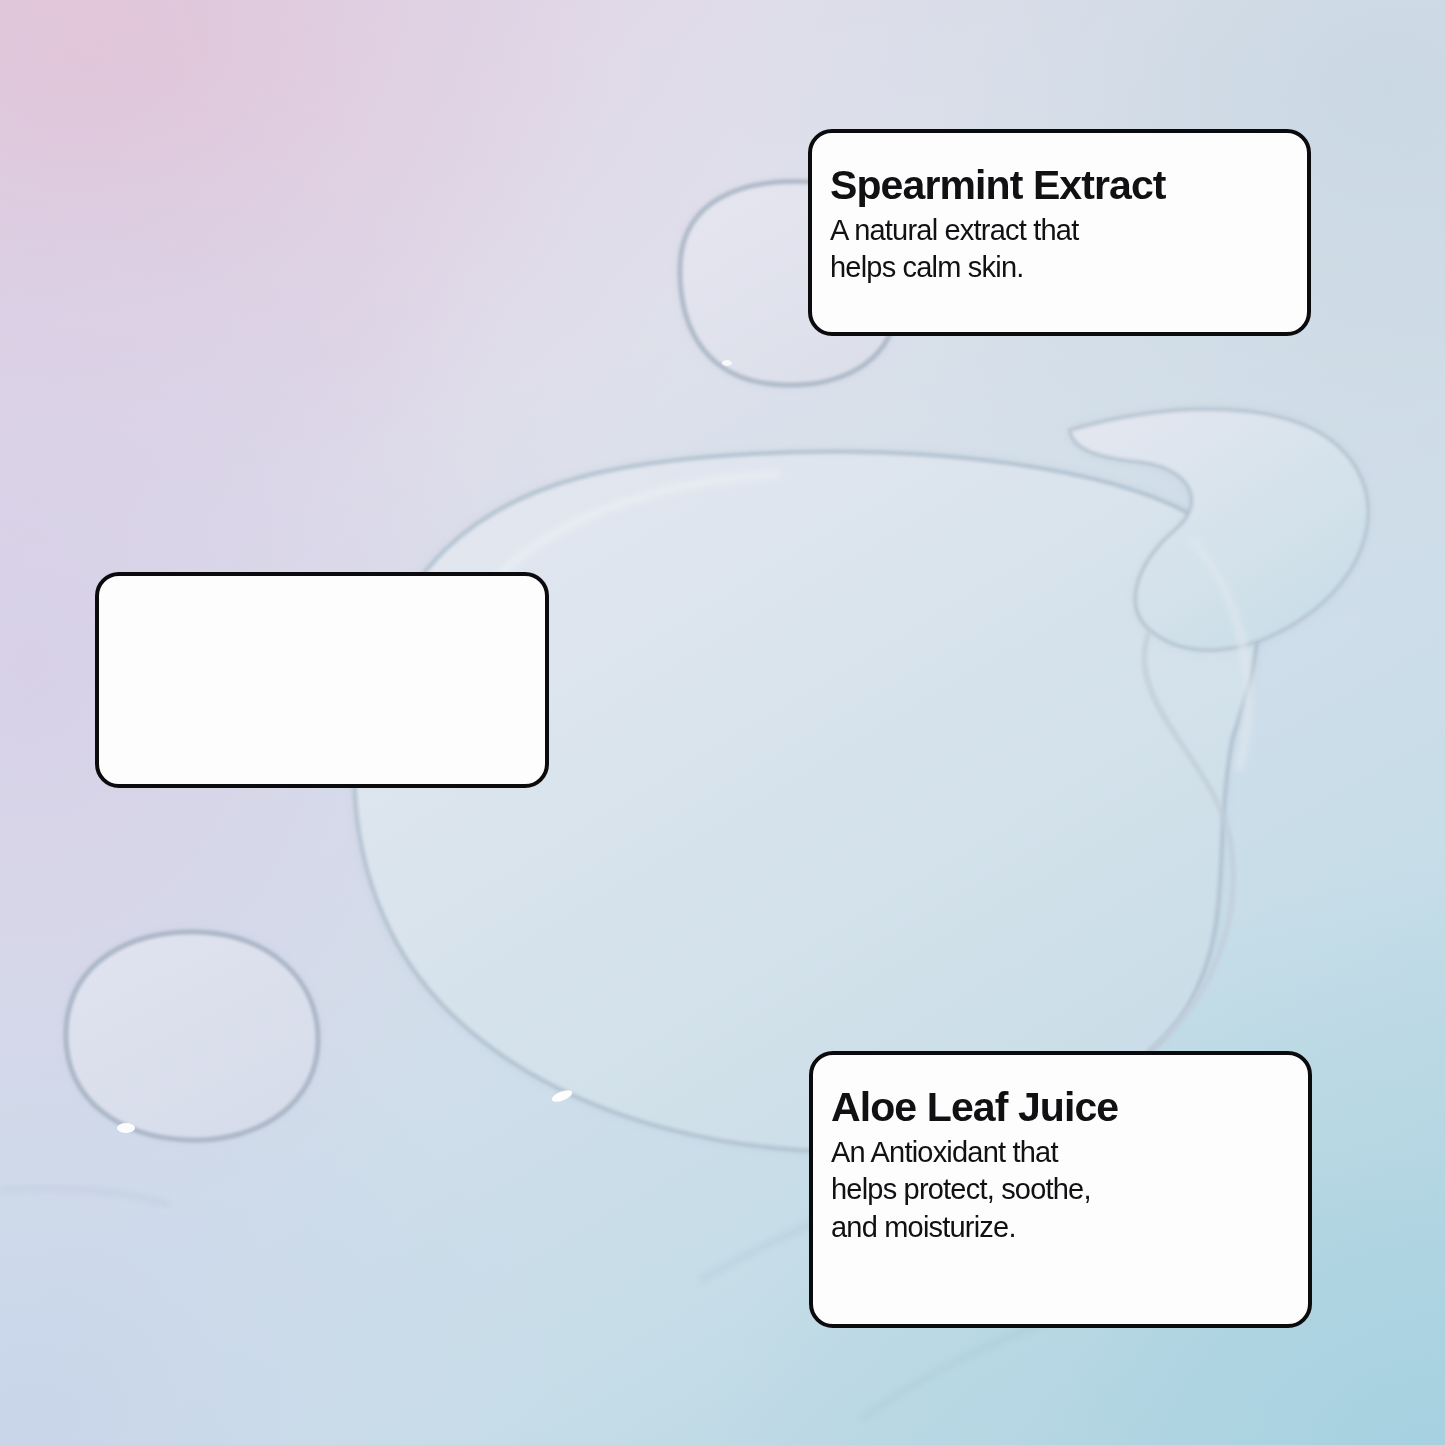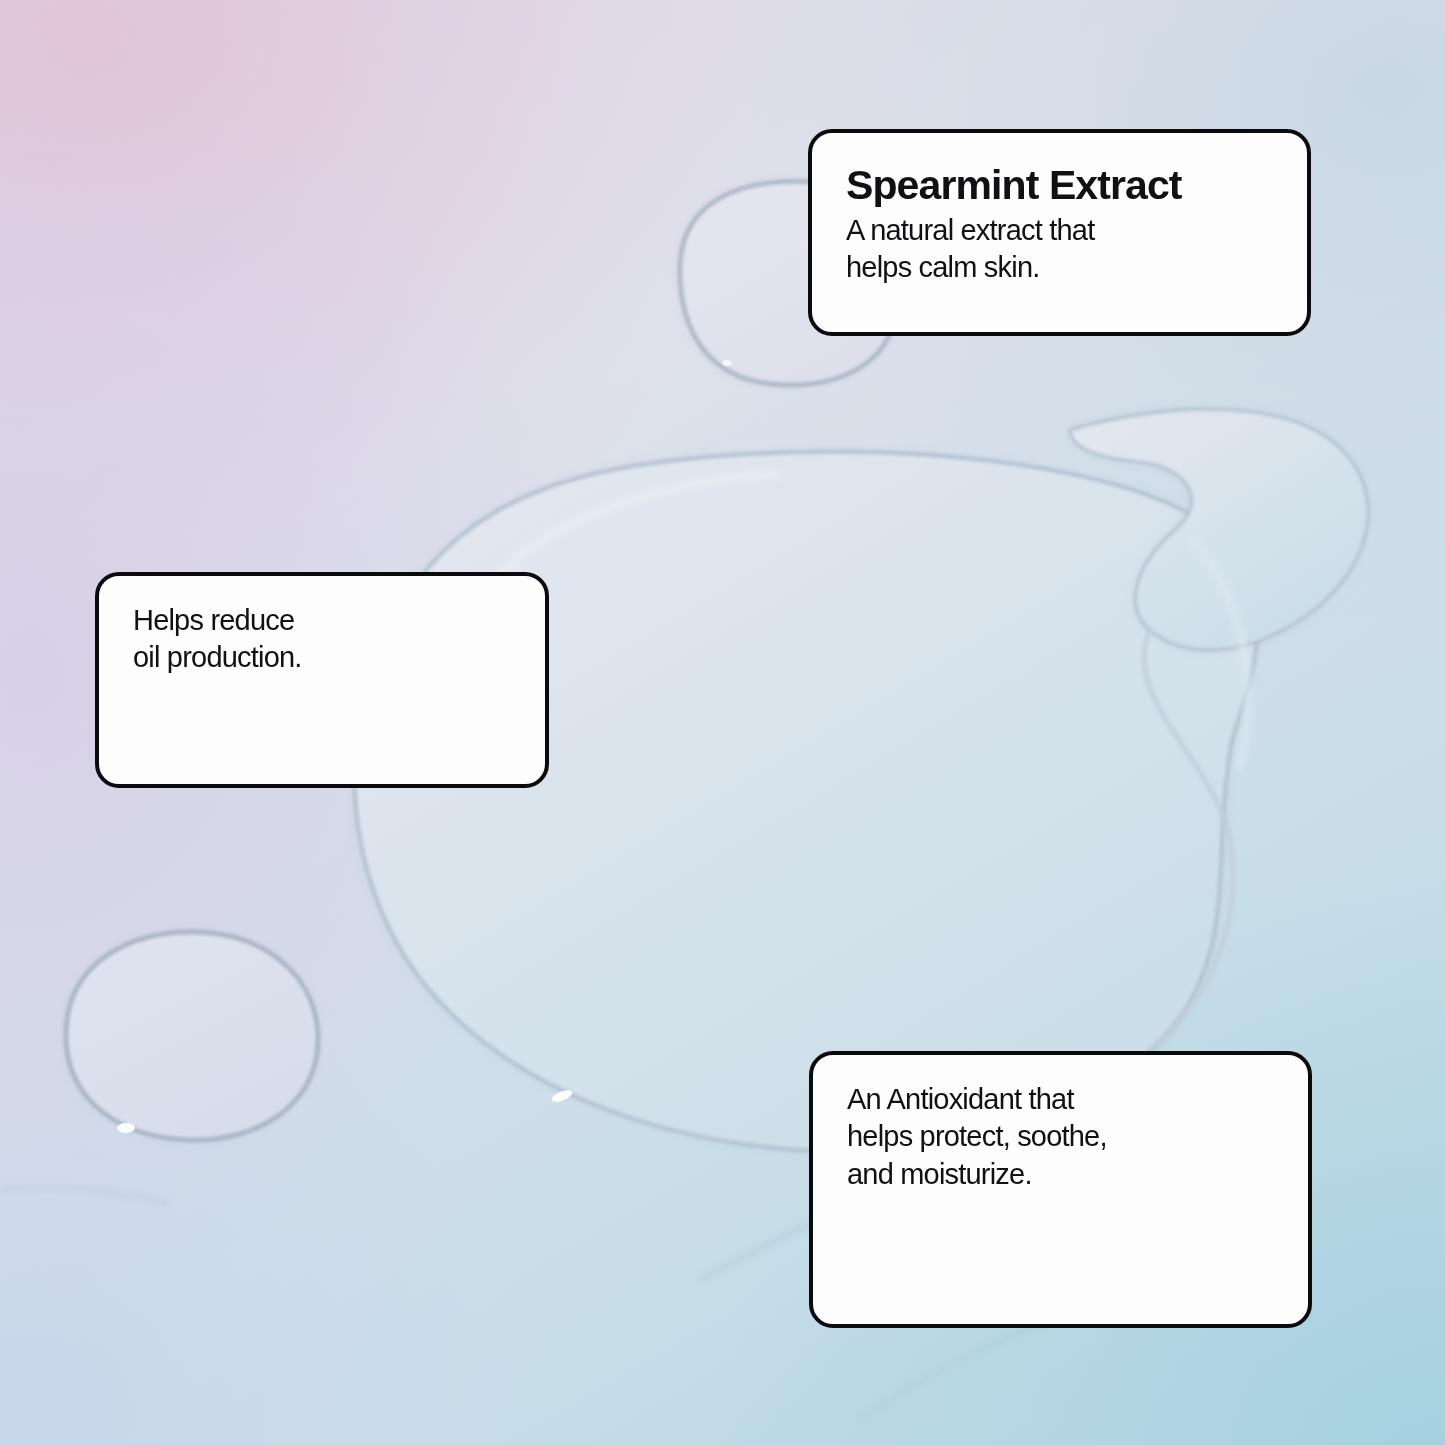--- a/index.html
+++ b/index.html
@@ -82,21 +82,21 @@
   .info-card {
     position: absolute;
     background: #fdfdfd;
     border: 4px solid #0b0b0d;
     border-radius: 24px;
     box-sizing: border-box;
     color: #111114;
     overflow: hidden;
   }
   .card-inner {
-    padding: 26px 30px 24px 34px;
+    padding: 26px 30px 24px 18px;
   }
   .card-title {
     font-weight: bold;
     font-size: 41px;
     line-height: 1.29;
     letter-spacing: -0.9px;
     margin: 0;
     white-space: nowrap;
   }
   .card-body {
@@ -277,26 +277,25 @@
   <div class="info-card" id="card-spearmint">
     <div class="card-inner">
       <p class="card-title">Spearmint Extract</p>
       <p class="card-body">A natural extract that
 helps calm skin.</p>
     </div>
   </div>
 
   <div class="info-card" id="card-redalgae">
     <div class="card-inner">
-      <p class="card-body">Helps reduce
-oil production.</p>
     </div>
   </div>
 
   <div class="info-card" id="card-aloe">
     <div class="card-inner">
+      <p class="card-title">Aloe Leaf Juice</p>
       <p class="card-body">An Antioxidant that
 helps protect, soothe,
 and moisturize.</p>
     </div>
   </div>
 
 </div>
 
 </body></html>

